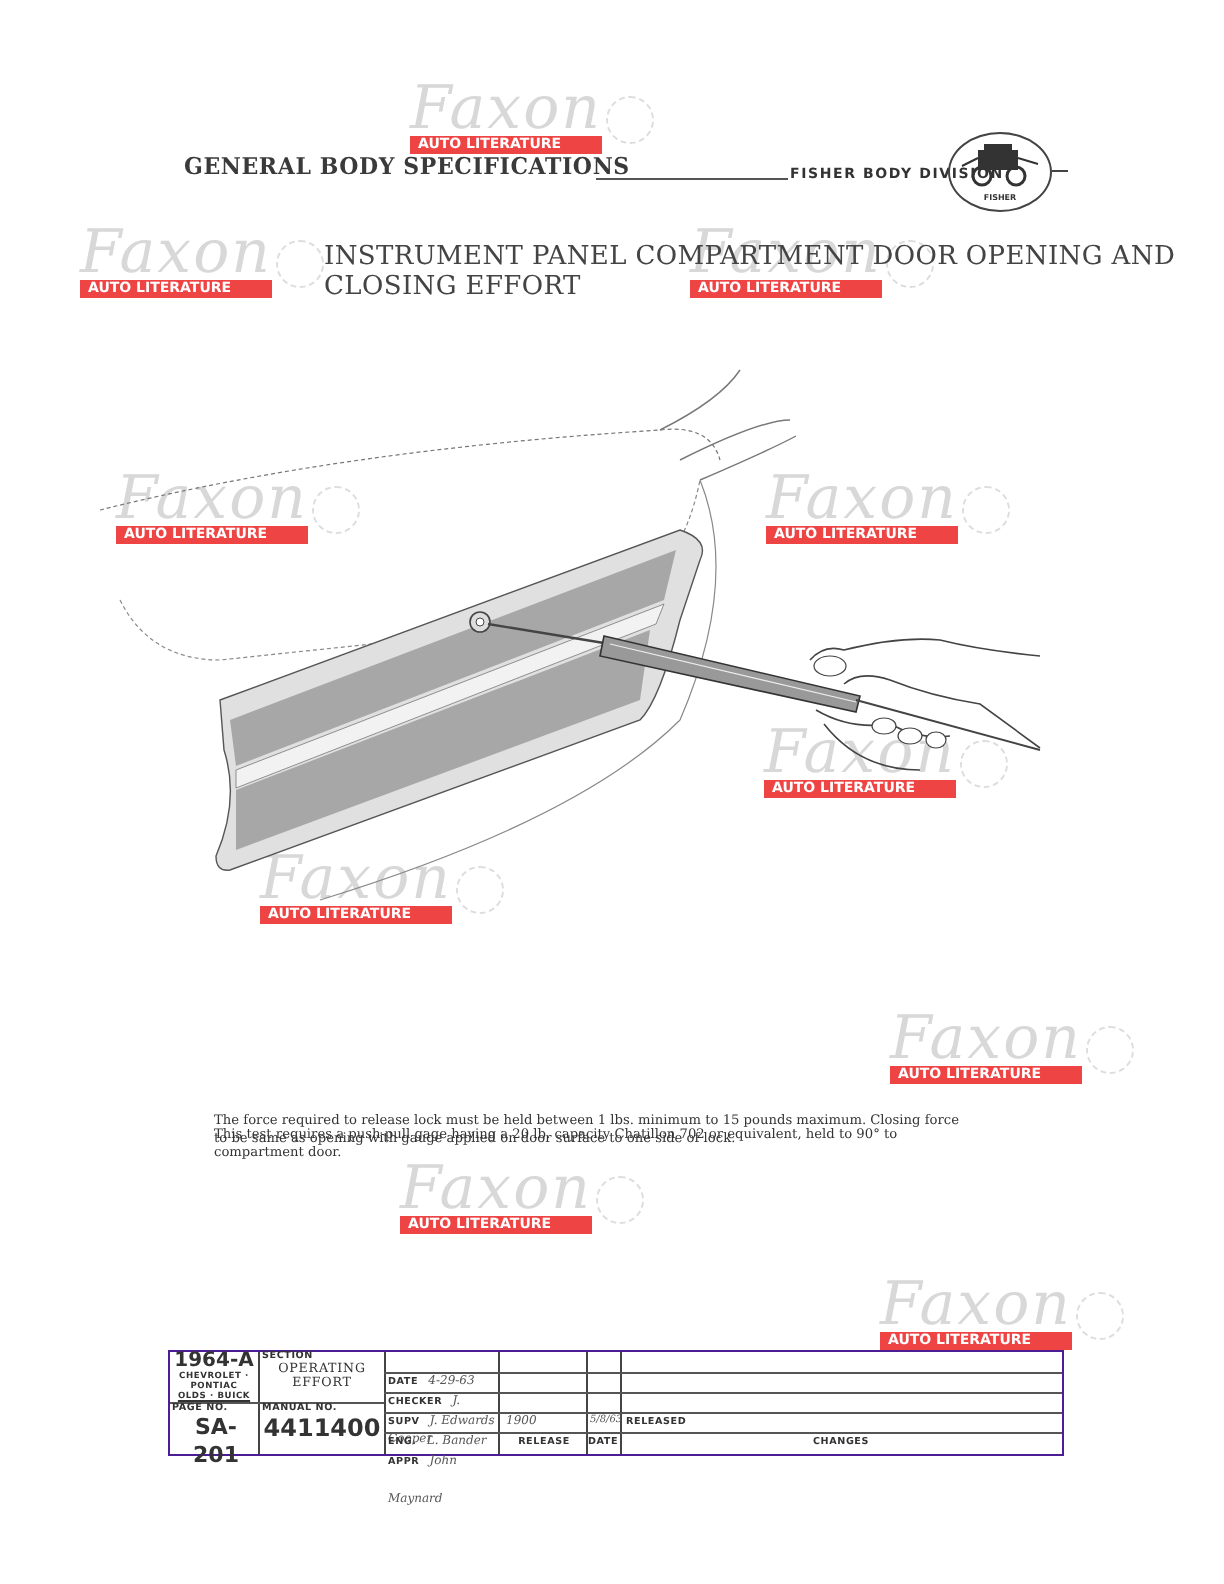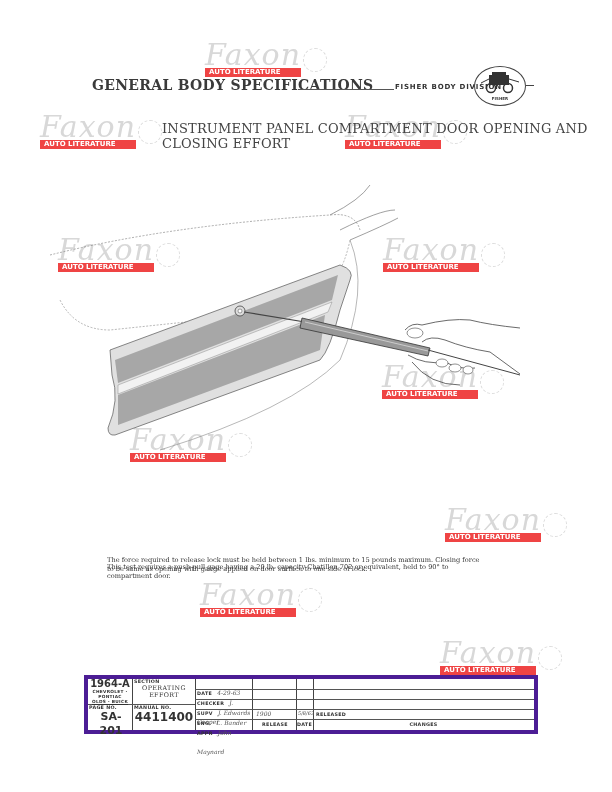--- a/index.html
+++ b/index.html
@@ -1,31 +1,31 @@
 <!DOCTYPE html>
 <html><head>
 <meta charset="utf-8">
 <style>
   html,body{margin:0;padding:0;background:#fff;}
   body{width:612px;height:792px;position:relative;overflow:hidden;font-family:"DejaVu Serif",serif;color:#333;}
   .abs{position:absolute;}
   .wm{position:absolute;color:#d8d8d8;font-family:"DejaVu Serif",serif;font-style:italic;font-size:30px;letter-spacing:1px;line-height:1;}
   .wm .sub{display:block;font-family:"DejaVu Sans",sans-serif;font-style:normal;font-weight:bold;font-size:7px;color:#fff;background:#ef4444;padding:1px 4px;margin-top:-2px;letter-spacing:0;}
   .wm .seal{position:absolute;right:-26px;top:8px;width:22px;height:22px;border:1px dashed #ddd;border-radius:50%;}
-  #title{left:92px;top:77px;font-family:"DejaVu Serif",serif;font-weight:bold;font-size:14px;letter-spacing:0.3px;color:#3a3a3a;transform:scaleY(1.05);}
+  #title{left:92px;top:77px;font-family:"DejaVu Serif",serif;font-weight:bold;font-size:11px;letter-spacing:0.3px;color:#3a3a3a;transform:scaleY(1.05);}
   #title-rule{left:298px;top:89px;width:96px;height:1px;background:#555;}
   #division{left:395px;top:83px;font-family:"DejaVu Sans",sans-serif;font-weight:bold;font-size:7px;letter-spacing:0.8px;color:#333;}
   #logo{left:474px;top:66px;width:50px;height:38px;border:1px solid #444;border-radius:50%;}
   #logo-tail{left:526px;top:85px;width:8px;height:1px;background:#444;}
   #subtitle{left:162px;top:121px;font-family:"DejaVu Serif",serif;font-size:13px;letter-spacing:0.2px;color:#444;}
   #illus{left:50px;top:170px;}
   .para{left:107px;font-family:"DejaVu Serif",serif;font-size:6.6px;line-height:9px;color:#333;width:380px;}
   #p1{top:531px;margin-top:32px;}
   #p2{top:556px;}
-  #tblock{left:84px;top:675px;width:446px;height:51px;border:4px solid #4c1d95;font-family:"DejaVu Sans",sans-serif;color:#333;}
+  #tblock{left:84px;top:675px;width:446px;height:51px;border:1px solid #4c1d95;font-family:"DejaVu Sans",sans-serif;color:#333;}
   .cell{position:absolute;box-sizing:border-box;}
   .vline{position:absolute;top:0;bottom:0;width:1px;background:#444;}
   .hline{position:absolute;height:1px;background:#555;}
   .lbl{font-size:4.8px;font-weight:bold;letter-spacing:0.3px;}
   .hand{font-family:"DejaVu Serif",serif;font-style:italic;font-size:6px;color:#555;}
 </style>
 </head>
 <body>
 
 <div class="wm" style="left:205px;top:40px;"><span>Faxon</span><span class="sub">AUTO LITERATURE</span><span class="seal"></span></div>

